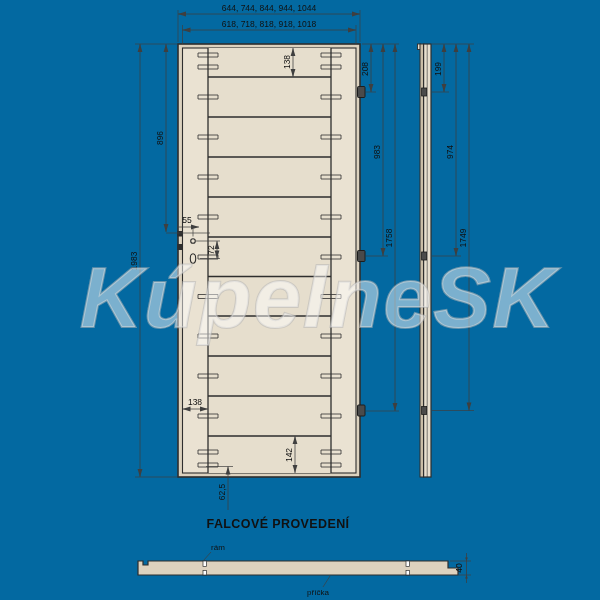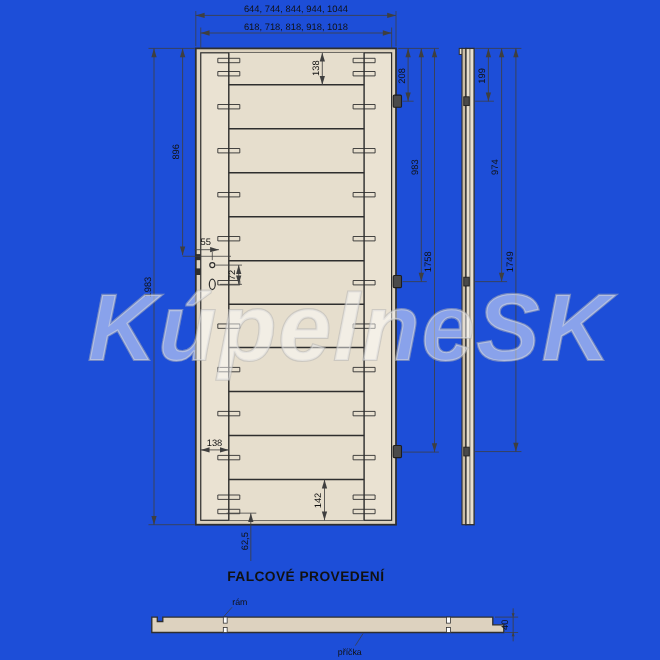--- a/index.html
+++ b/index.html
@@ -1,16 +1,16 @@
 <!DOCTYPE html>
 <html><head>
 <meta charset="utf-8">
 <style>
   html,body{margin:0;padding:0;background:#fff;}
-  #stage{position:relative;width:600px;height:600px;background:#1d4ed8;overflow:hidden;
+  #stage{position:relative;width:600px;height:600px;background:#0369a1;overflow:hidden;
          font-family:"Liberation Sans",sans-serif;}
   svg{position:absolute;left:0;top:0;}
   .geo{stroke:#2e2e2e;}
   .dim{stroke:#3f3f3f;stroke-width:.75;fill:none;}
   .ext{stroke:#3f3f3f;stroke-width:.7;fill:none;}
   .dimtxt{font-size:8.5px;fill:#111;}
   .lbltxt{font-size:8px;fill:#111;}
   .titletxt{font-size:12.5px;font-weight:bold;fill:#111;letter-spacing:.4px;}
   .wm{font-size:86px;font-weight:bold;font-style:italic;
       fill:rgba(255,255,255,0.48);stroke:rgba(183,183,183,0.55);stroke-width:2px;

